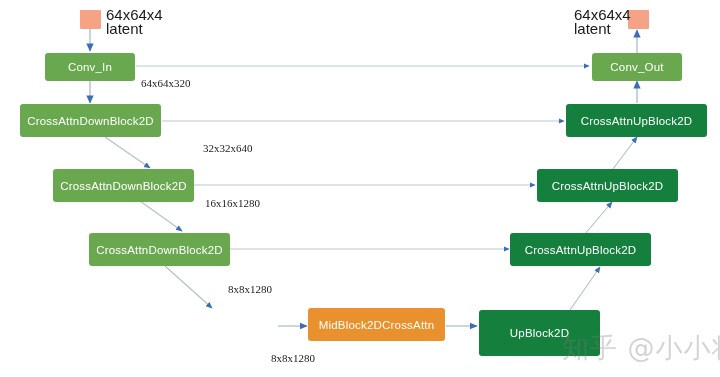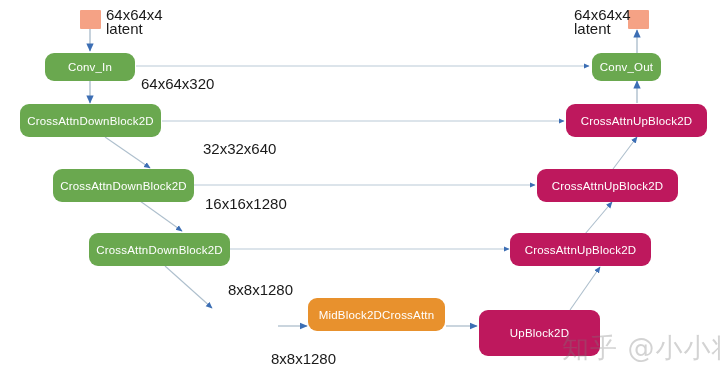--- a/index.html
+++ b/index.html
@@ -10,41 +10,42 @@
     overflow:hidden;
     position:relative;
   }
   #diagram{
     position:absolute;left:0;top:0;width:720px;height:377px;
   }
   .node{
     position:absolute;
     display:flex;align-items:center;justify-content:center;
     color:#ffffff;
-    border-radius:9px;
+    border-radius:3px;
     font-size:11.5px;
     letter-spacing:0.2px;
     box-sizing:border-box;
     white-space:nowrap;
     text-align:center;
   }
   .node.green{background:#6aa84f;}
   .node.orange{background:#e8912d;}
-  .node.yellow{background:#be185d;}
+  .node.yellow{background:#15803d;}
   .latent{
     position:absolute;
     background:#f5a285;
     border-radius:1px;
   }
   .dim-label{
     position:absolute;
     color:#1a1a1a;
-    font-size:15px;
+    font-size:11px;
     white-space:nowrap;
     line-height:13px;
+    font-family:Liberation Serif, serif;
   }
   .latent-label{
     position:absolute;
     color:#1a1a1a;
     font-size:15px;
     line-height:14px;
     white-space:nowrap;
   }
   svg.edges{
     position:absolute;left:0;top:0;width:720px;height:377px;
@@ -123,41 +124,41 @@
 
   <div class="node green" style="left:53px;top:169px;width:141px;height:33px;">
     <span>CrossAttnDownBlock2D</span>
   </div>
 
   <div class="node green" style="left:89px;top:233px;width:141px;height:33px;">
     <span>CrossAttnDownBlock2D</span>
   </div>
 
 
-  <div class="node orange" style="left:308px;top:298px;width:137px;height:33px;">
+  <div class="node orange" style="left:308px;top:308px;width:137px;height:33px;">
     <span>MidBlock2DCrossAttn</span>
   </div>
 
   <div class="node yellow" style="left:479px;top:310px;width:121px;height:46px;">
     <span>UpBlock2D</span>
   </div>
 
   <div class="node yellow" style="left:510px;top:233px;width:141px;height:33px;">
     <span>CrossAttnUpBlock2D</span>
   </div>
 
   <div class="node yellow" style="left:537px;top:169px;width:141px;height:33px;">
     <span>CrossAttnUpBlock2D</span>
   </div>
 
   <div class="node yellow" style="left:566px;top:104px;width:141px;height:33px;">
     <span>CrossAttnUpBlock2D</span>
   </div>
 
-  <div class="node green" style="left:592px;top:53px;width:69px;height:28px;">
+  <div class="node green" style="left:592px;top:53px;width:90px;height:28px;">
     <span>Conv_Out</span>
   </div>
 
   <div class="dim-label" style="left:141px;top:77px;">64x64x320</div>
 
   <div class="dim-label" style="left:155px;top:142px;margin-left:48px;">32x32x640</div>
 
   <div class="dim-label" style="left:205px;top:197px;">16x16x1280</div>
 
   <div class="dim-label" style="left:228px;top:283px;">8x8x1280</div>

